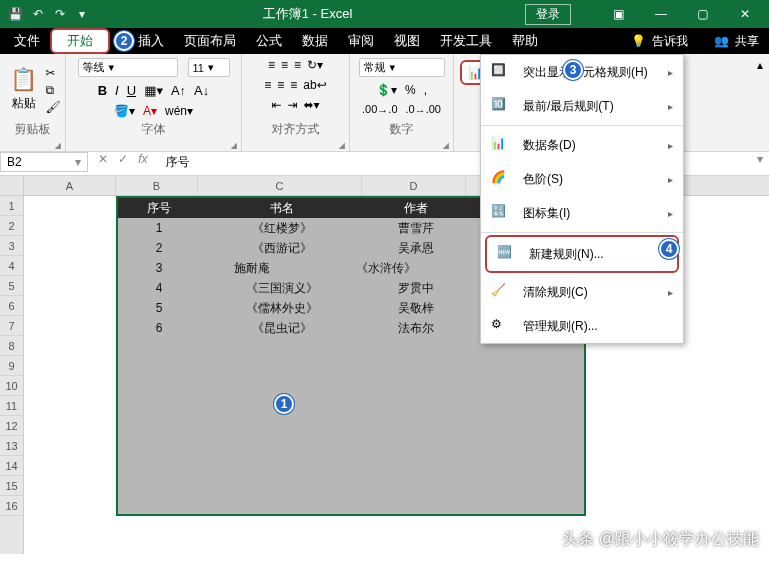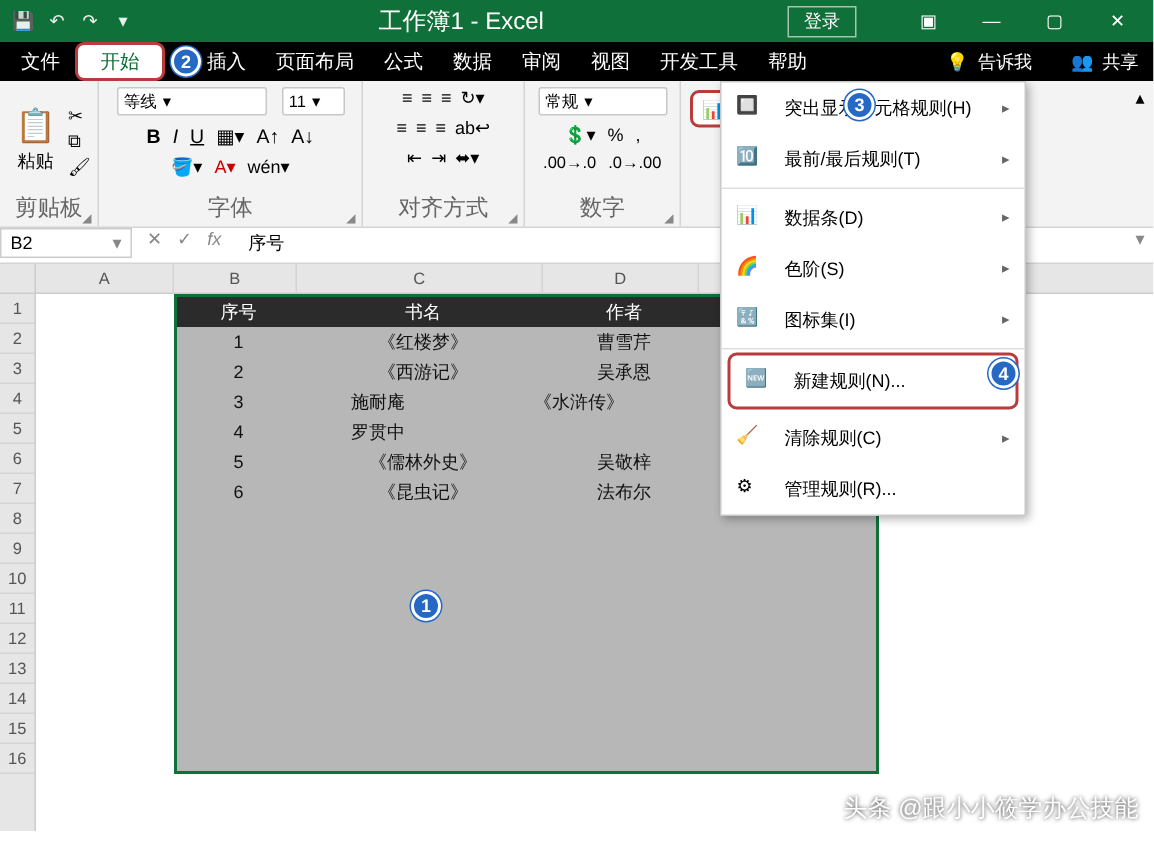--- a/index.html
+++ b/index.html
@@ -1,34 +1,34 @@
 <!DOCTYPE html>
 <html><head>
 <meta charset="utf-8">
 <style>
   * { box-sizing: border-box; margin: 0; padding: 0; font-family: "Microsoft YaHei", sans-serif; }
   body { width: 769px; height: 574px; background: #fff; overflow: hidden; font-size: 12px; }
 
   .titlebar { height: 28px; background: #0f7039; display: flex; align-items: center; color: #fff; }
   .qat { display: flex; align-items: center; gap: 6px; padding-left: 8px; }
   .qat .ic { width: 16px; height: 16px; display:flex; align-items:center; justify-content:center; opacity:.9; }
-  .title-center { flex: 1; text-align: center; font-size: 16px; }
+  .title-center { flex: 1; text-align: center; font-size: 13px; }
   .title-right { display: flex; align-items: center; gap: 2px; padding-right: 4px; }
   .login-box { border: 1px solid rgba(255,255,255,.6); padding: 1px 10px; font-size: 12px; margin-right: 26px; }
   .win-btn { width: 40px; height: 28px; display:flex; align-items:center; justify-content:center; }
 
   .tabs { height: 26px; background: #000000; display: flex; align-items: center; color: #fff; padding: 0 4px; }
   .tab { padding: 4px 10px; font-size: 13px; }
   .tab.active { background: #fff; color: #0f7039; }
   .tabs-right { margin-left: auto; display: flex; align-items: center; gap: 6px; padding-right: 6px; }
 
   .ribbon { height: 98px; background: #f3f3f3; border-bottom: 1px solid #d4d4d4; display: flex; position: relative; }
   .rgroup { border-right: 1px solid #d4d4d4; display: flex; flex-direction: column; padding: 4px 6px 1px; }
   .rgroup .body { flex: 1; display: flex; align-items: center; gap: 4px; }
-  .rgroup .label { text-align: center; font-size: 15px; color: #666; position: relative; padding-bottom: 2px; }
+  .rgroup .label { text-align: center; font-size: 12px; color: #666; position: relative; padding-bottom: 12px; }
   .rgroup .label::after { content: "◢"; font-size: 8px; color: #888; position: absolute; right: -2px; bottom: 0; }
   .mini-col { border: 1px solid #c8c8c8; border-radius:2px; font-size: 11px; padding: 1px 4px; display:flex; align-items:center; gap:4px; background:#fff; }
   .rcol { display: flex; flex-direction: column; gap: 3px; }
   .btnlg { display:flex; flex-direction:column; align-items:center; gap:2px; padding:2px 4px; }
   .cf-btn { border: 2px solid #b83c3c; border-radius: 6px; padding: 2px 6px; display:flex; align-items:center; gap:4px; background:#fff; }
 
   .namebox-row { height: 24px; background: #fff; display: flex; align-items: flex-start; border-bottom: 1px solid #d4d4d4; }
   .namebox { width: 88px; border: 1px solid #ccc; padding: 2px 6px; font-size: 12px; display:flex; align-items:center; justify-content:space-between; }
   .fx-icons { display:flex; gap:10px; padding: 0 10px; color:#888; }
   .formula-bar { flex:1; padding: 2px 8px; font-size: 12px; }
@@ -313,20 +313,21 @@
           <div class="td td2">《西游记》</div>
           <div class="td td3">吴承恩</div>
         </div>
       <div class="data-row">
           <div class="td td1">3</div>
           <div class="td td3">施耐庵</div>
           <div class="td td2">《水浒传》</div>
         </div>
       <div class="data-row">
           <div class="td td1">4</div>
+          <div class="td td2">《三国演义》</div>
           <div class="td td3">罗贯中</div>
         </div>
       <div class="data-row">
           <div class="td td1">5</div>
           <div class="td td2">《儒林外史》</div>
           <div class="td td3">吴敬梓</div>
         </div>
       <div class="data-row">
           <div class="td td1">6</div>
           <div class="td td2">《昆虫记》</div>

